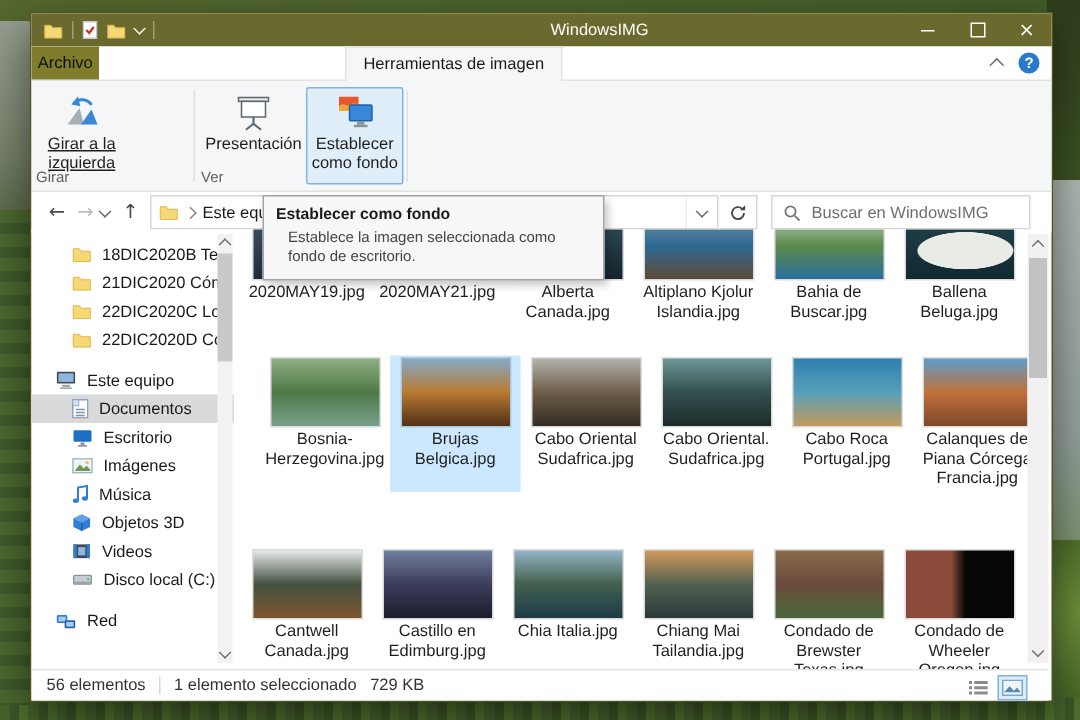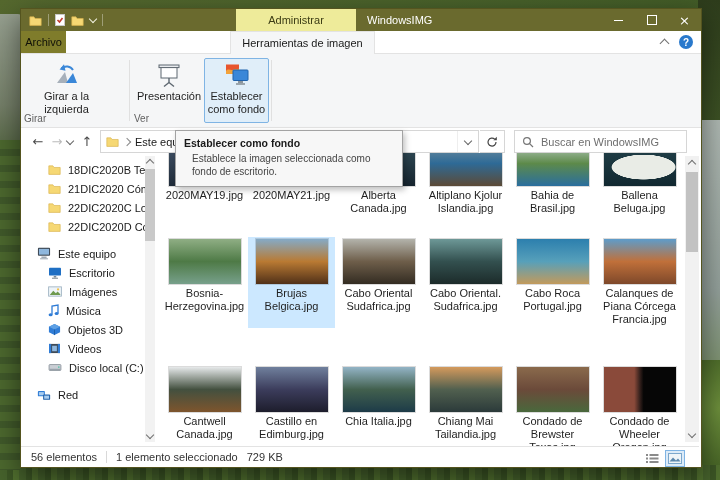--- a/index.html
+++ b/index.html
@@ -47,21 +47,21 @@
   .chev-up{width:6px;height:6px;border-right:1.4px solid #707070;border-bottom:1.4px solid #707070;transform:rotate(-135deg);margin-top:3px;}
   .help-circle{width:14px;height:14px;border-radius:50%;background:#2979cc;color:#fff;font-size:10px;font-weight:bold;
     display:flex;align-items:center;justify-content:center;}
 
   
   .ribbon{position:relative;height:73px;background:#f5f6f7;border-bottom:1px solid #e3e3e3;}
   .rbtn{position:absolute;top:4px;height:60px;display:flex;flex-direction:column;align-items:center;padding-top:3px;
     border:1px solid transparent;border-radius:2px;line-height:13px;text-align:center;color:#1f1f1f;}
   .rbtn .icn{margin-bottom:2px;}
   .hoverbtn{background:#e0eef9;border-color:#7fb4e4;}
-  #btn-rl{left:19px;width:51px;}
+  #btn-rl{left:7px;width:51px;text-decoration:underline;}
   #btn-rr{left:56px;width:51px;}
   #btn-pr{left:113px;width:68px;}
   #btn-sf{left:183px;width:63px;}
   .grp-label{position:absolute;bottom:3px;font-size:10px;color:#5f5f5f;text-align:left;}
   #grp-girar{left:3px;width:104px;}
   #grp-ver{left:113px;width:133px;}
   .rsep{position:absolute;top:6px;bottom:6px;width:1px;background:#e0e0e0;}
 
   
   .addressbar{height:27px;background:#fff;display:flex;align-items:center;padding:0 8px;gap:1px;}
@@ -145,21 +145,20 @@
             </svg>
           </span>
         <span class="icn">
             <svg width="13" height="11" viewBox="0 0 16 13">
               <path d="M1 2h5l1.5 2H15v8.5H1z" fill="#f6d874" stroke="#d9b44e" stroke-width=".8"></path>
             </svg>
           </span>
         <span class="qat-chev"></span>
         <span class="qat-sep"></span>
       </div>
-      <div class="ctx-tab">Administrar</div>
       <div class="win-title">WindowsIMG</div>
       <div class="win-controls">
         <div class="wbtn">
             <span class="g-min"></span>
           </div>
         <div class="wbtn">
             <span class="g-max"></span>
           </div>
         <div class="wbtn">
             <span class="g-close">×</span>
@@ -297,20 +296,30 @@
             <span class="icn sicon">
               <svg width="14" height="13" viewBox="0 0 16 15">
                 <rect x="1" y="1" width="14" height="9" rx="1" fill="#3f4a56"></rect>
                 <rect x="2.2" y="2.2" width="11.6" height="6.6" fill="#8fb7dd"></rect>
                 <rect x="5" y="11" width="6" height="1.6" fill="#9aa4ae"></rect>
                 <rect x="3.5" y="13" width="9" height="1.2" fill="#9aa4ae"></rect>
               </svg>
             </span>
             <span class="slabel">Este equipo</span>
           </div>
+          <div class="side-item sel">
+            <span class="icn sicon">
+              <svg width="11" height="13" viewBox="0 0 11 13">
+                <rect x="0.5" y="0.5" width="10" height="12" fill="#fff" stroke="#8ea3b8"></rect>
+                <rect x="0.5" y="0.5" width="4" height="4" fill="#cfe3f5" stroke="#8ea3b8" stroke-width=".6"></rect>
+                <path d="M2.5 7h6M2.5 9h6M2.5 11h6" stroke="#7a93ab"></path>
+              </svg>
+            </span>
+            <span class="slabel">Documentos</span>
+          </div>
           <div class="side-item">
             <span class="icn sicon">
               <svg width="14" height="12" viewBox="0 0 16 14">
                 <rect x="1" y="1" width="14" height="9" rx="1" fill="#1f6fc4"></rect>
                 <rect x="6.5" y="10.5" width="3" height="1.8" fill="#7f8b95"></rect>
                 <rect x="4.5" y="12.5" width="7" height="1.2" fill="#7f8b95"></rect>
               </svg>
             </span>
             <span class="slabel">Escritorio</span>
           </div>
@@ -395,28 +404,28 @@
             <div class="cell">
               <div class="thumb" style="background-image: linear-gradient(rgb(52, 80, 92), rgb(22, 36, 46));"></div>
               <div class="flabel">Alberta Canada.jpg</div>
             </div>
             <div class="cell">
               <div class="thumb" style="background-image: linear-gradient(rgb(121, 146, 158), rgb(46, 106, 150), rgb(92, 74, 54));"></div>
               <div class="flabel">Altiplano Kjolur Islandia.jpg</div>
             </div>
             <div class="cell">
               <div class="thumb" style="background-image: linear-gradient(rgb(195, 211, 205), rgb(93, 138, 74), rgb(42, 110, 158));"></div>
-              <div class="flabel">Bahia de Brasil.jpg</div>
+              <div class="flabel">Bahia de Buscar.jpg</div>
             </div>
             <div class="cell">
               <div class="thumb" style="background-image: radial-gradient(45% 28% at 55% 58%, rgb(233, 236, 230) 97%, rgba(0, 0, 0, 0) 100%), linear-gradient(rgb(36, 67, 76), rgb(17, 40, 48));"></div>
               <div class="flabel">Ballena Beluga.jpg</div>
             </div>
           </div>
-          <div class="frow" style="top: 84px;">
+          <div class="frow" style="top: 84px; margin-left: 12px;">
             <div class="cell">
               <div class="thumb" style="background-image: linear-gradient(rgb(143, 174, 132), rgb(78, 122, 70), rgb(119, 160, 139));"></div>
               <div class="flabel">Bosnia-Herzegovina.jpg</div>
             </div>
             <div class="cell sel">
               <div class="thumb" style="background-image: linear-gradient(rgb(133, 170, 198), rgb(185, 122, 51), rgb(80, 48, 24));"></div>
               <div class="flabel">Brujas Belgica.jpg</div>
             </div>
             <div class="cell">
               <div class="thumb" style="background-image: linear-gradient(rgb(179, 179, 171), rgb(110, 94, 74), rgb(51, 44, 34));"></div>

